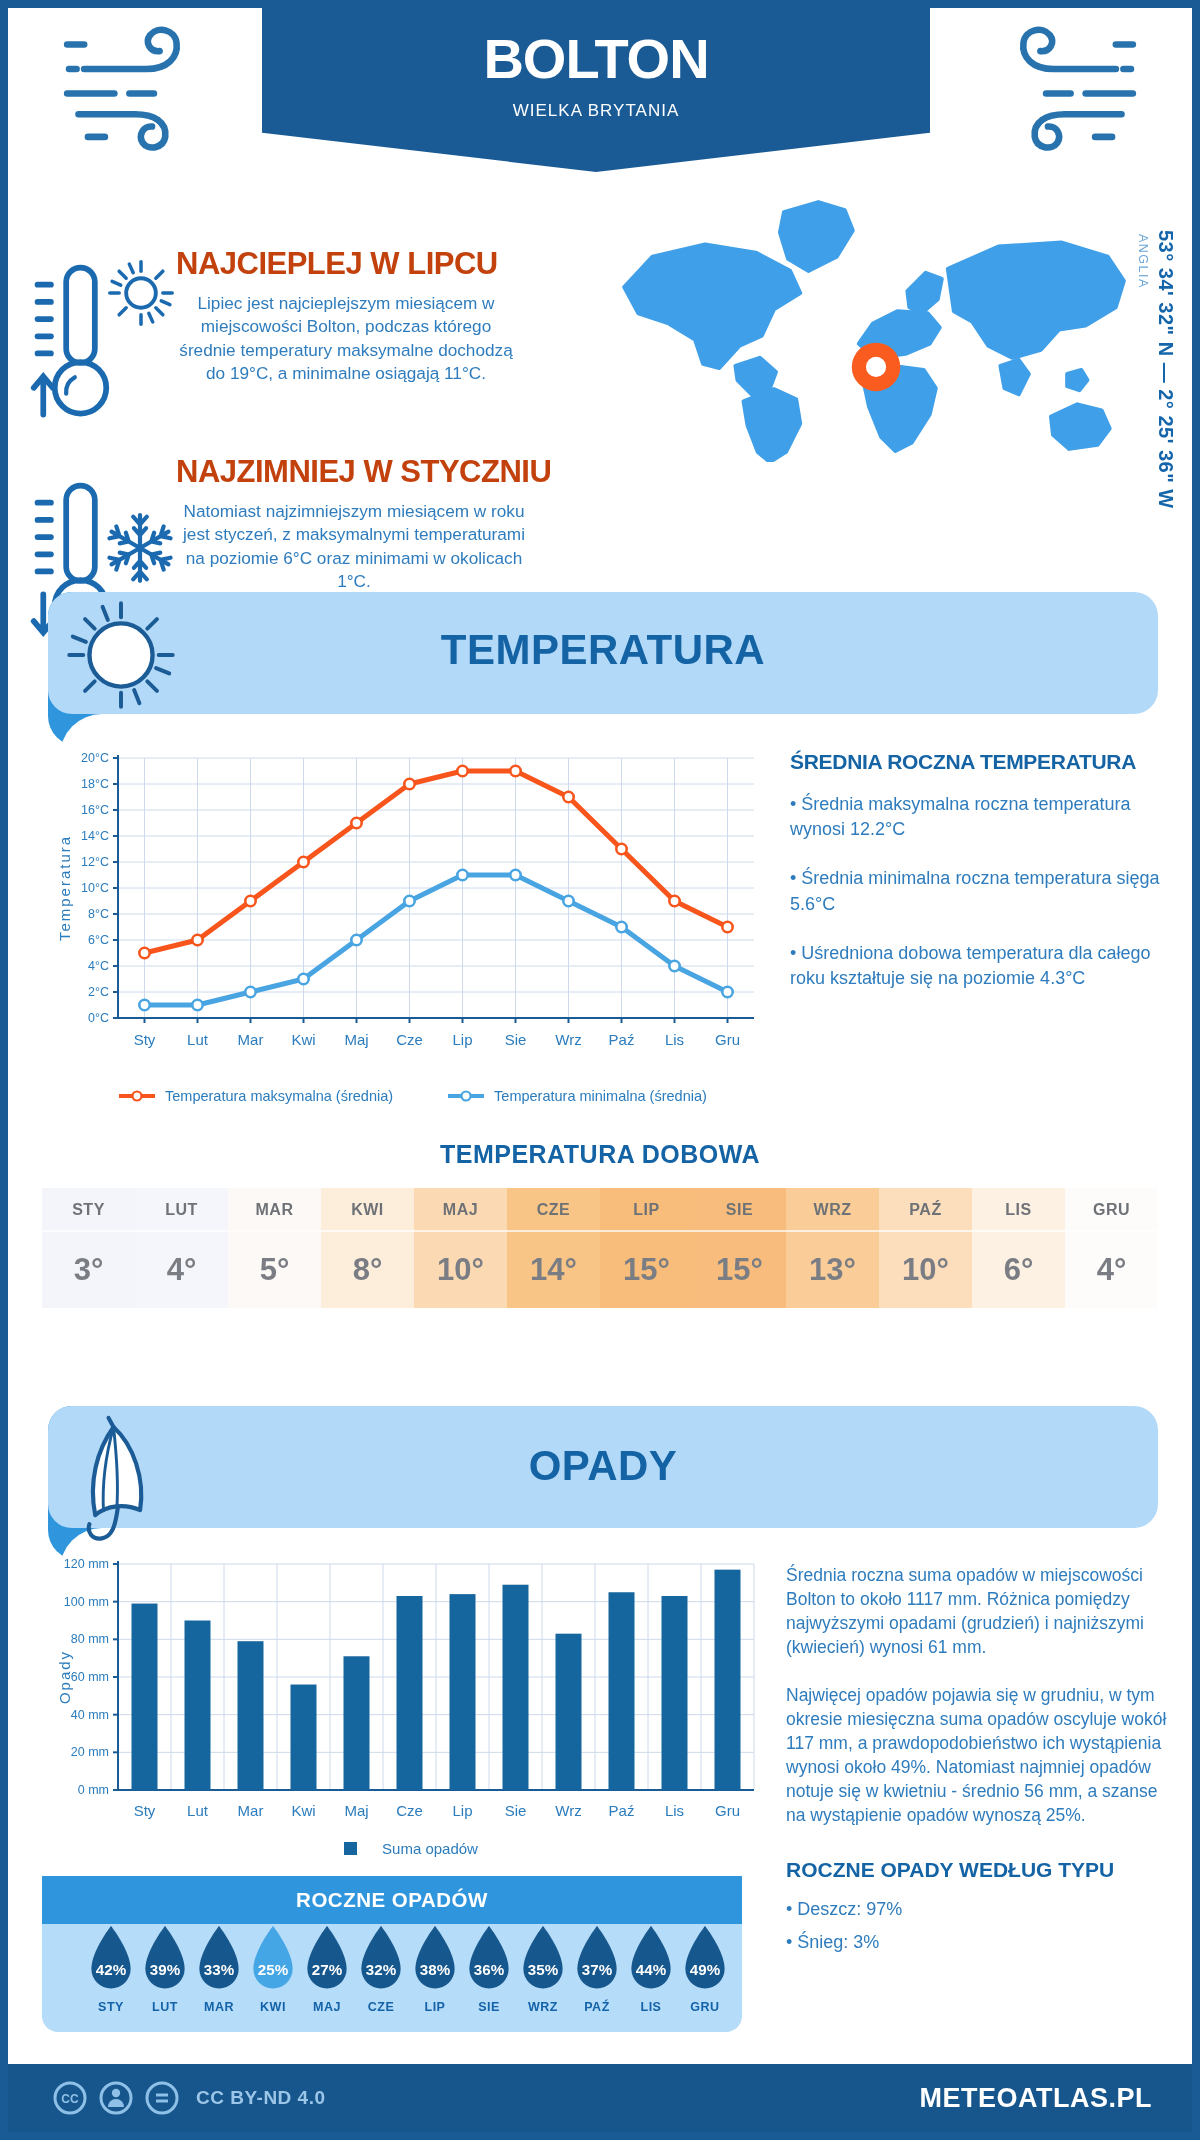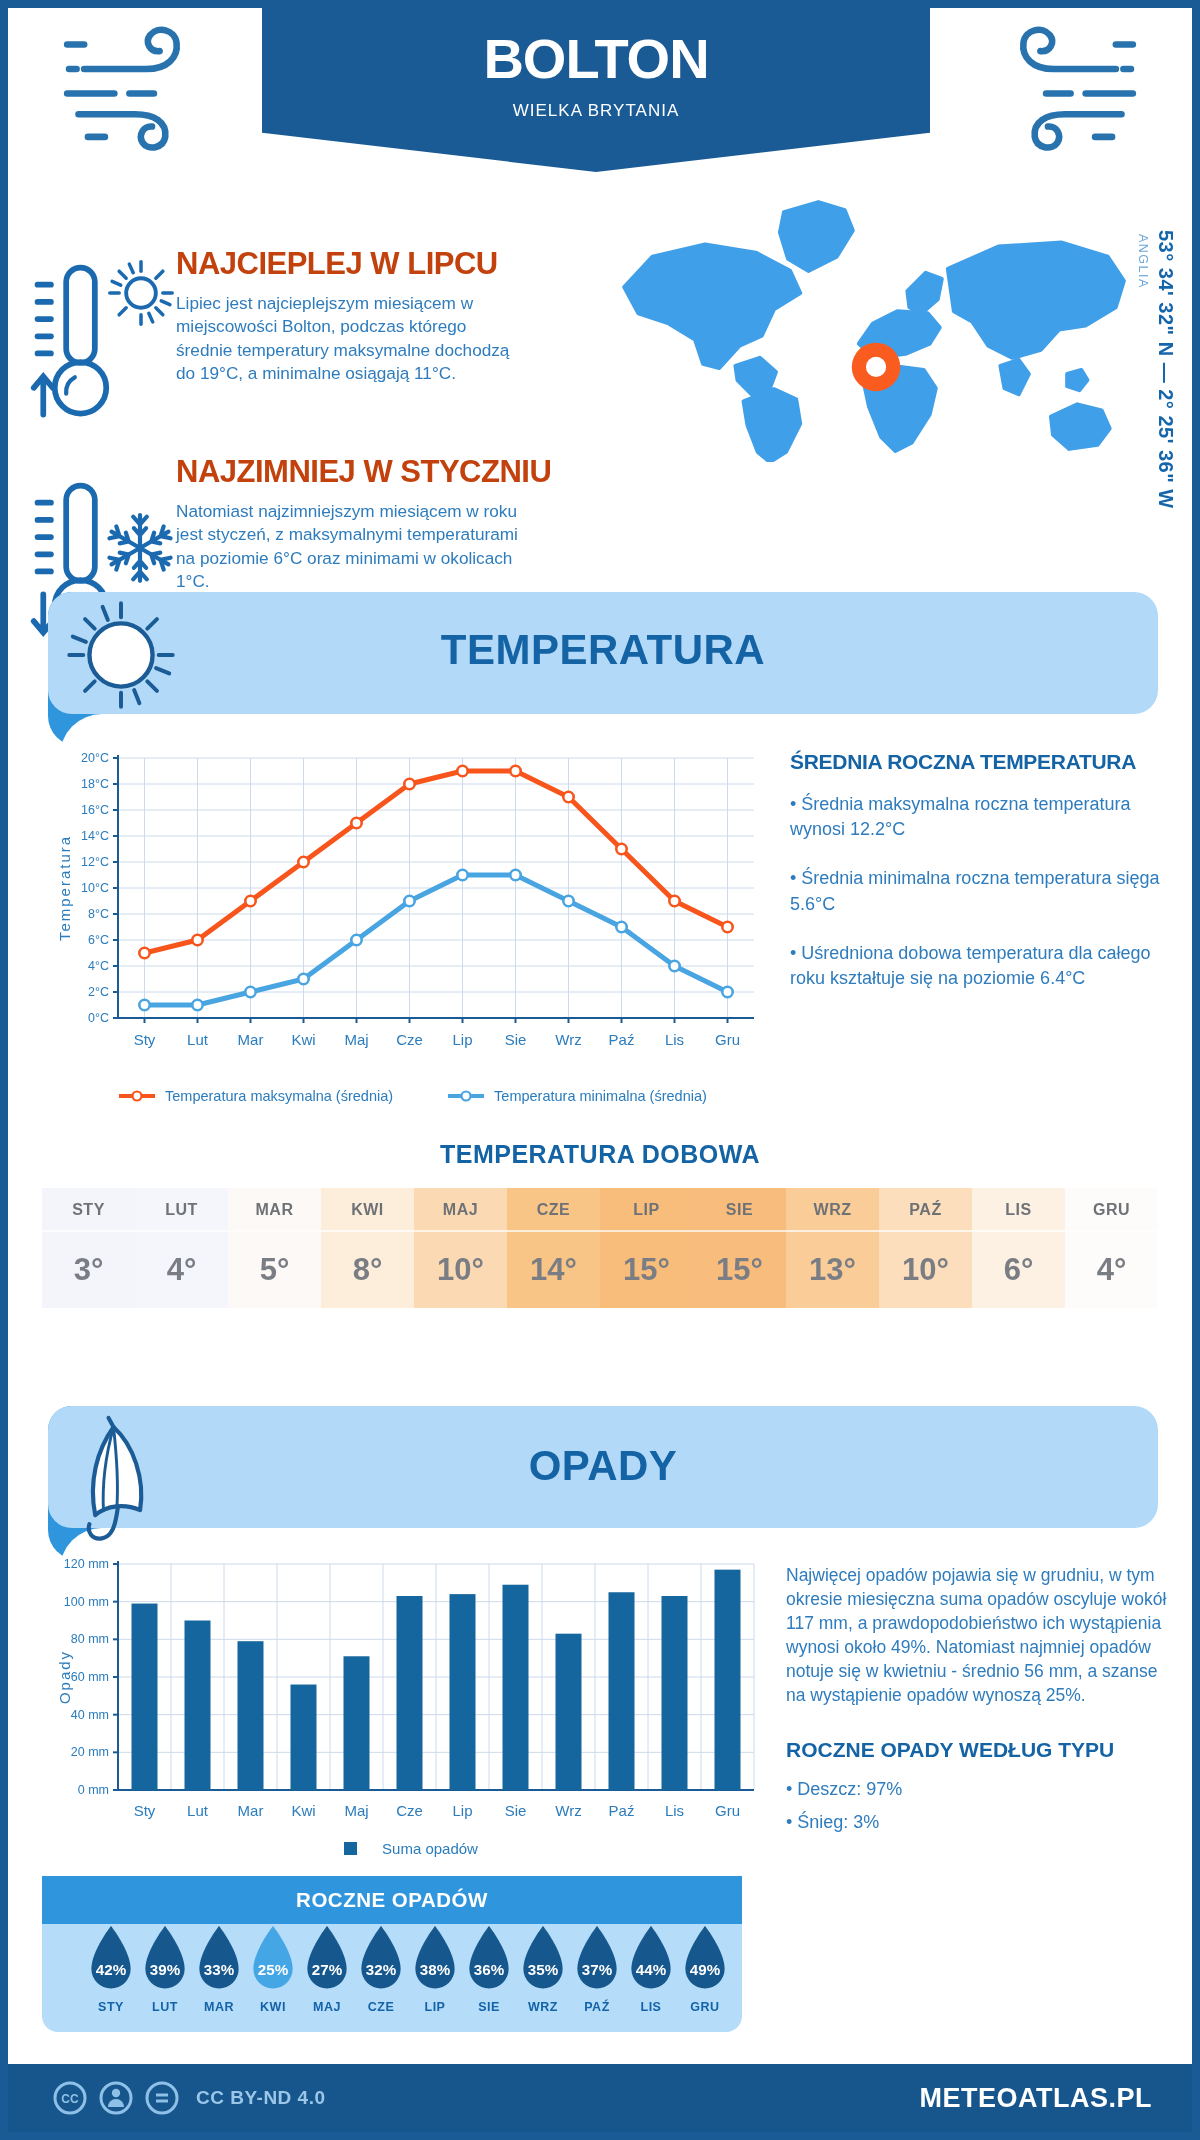--- a/index.html
+++ b/index.html
@@ -12,21 +12,21 @@
   .header-banner{position:absolute;left:254px;top:0;width:668px;height:164px;background:#1a5b96;
         clip-path:polygon(0 0,100% 0,100% 76%,50% 100%,0 76%);text-align:center;color:#fff;}
   .header-title{margin-top:18px;font-size:56px;font-weight:bold;letter-spacing:-1px;}
   .header-sub{margin-top:10px;font-size:17px;letter-spacing:1px;}
   .wind{position:absolute;top:12px;width:168px;height:132px;}
   .wind-left{left:44px;}
   .wind-right{right:44px;transform:scaleX(-1);}
 
   
   .intro-heading{position:absolute;font-size:31px;font-weight:bold;color:#c2410c;letter-spacing:-0.5px;}
-  .intro-text{position:absolute;font-size:17.2px;line-height:1.36;color:#2e7cbd;}
+  .intro-text{position:absolute;font-size:17.2px;line-height:1.36;color:#2e7cbd;text-align:center;}
   .h-warm{left:168px;top:238px;}   .t-warm{left:168px;top:284px;width:340px;}
   .h-cold{left:168px;top:446px;}   .t-cold{left:168px;top:492px;width:356px;}
   .thermo{position:absolute;width:105px;height:168px;}
   .thermo-warm{left:20px;top:250px;}  .thermo-cold{left:20px;top:468px;}
   .sun-small{position:absolute;left:94px;top:246px;width:78px;height:78px;}
   .snowflake{position:absolute;left:90px;top:498px;width:84px;height:84px;}
 
   
   .worldmap{position:absolute;left:606px;top:186px;width:516px;height:268px;}
   .coord-text{position:absolute;left:1146px;top:222px;writing-mode:vertical-rl;
@@ -332,21 +332,21 @@
      <circle cx="19" cy="6" r="4.5" fill="#fff" stroke="#49a4e2" stroke-width="2.2"></circle>
         </svg>
      <span>Temperatura minimalna (średnia)</span>
       </span>
     </div>
 
   <div class="col-right col-temp">
     <p class="col-heading">ŚREDNIA ROCZNA TEMPERATURA</p>
     <p class="col-bullet">• Średnia maksymalna roczna temperatura wynosi 12.2°C</p>
     <p class="col-bullet">• Średnia minimalna roczna temperatura sięga 5.6°C</p>
-    <p class="col-bullet">• Uśredniona dobowa temperatura dla całego roku kształtuje się na poziomie 6.4°C</p>
+    <p class="col-bullet">• Uśredniona dobowa temperatura dla całego roku kształtuje się na poziomie 4.3°C</p>
   </div>
 
   <div class="daily-title">TEMPERATURA DOBOWA</div>
   <div class="daily-table" id="daily-table">
       <div class="daily-cell" style="background:#f3f5fa">
      <div class="daily-month">STY</div>
      <div class="daily-value">3°</div>
    </div>
       <div class="daily-cell" style="background:#f4f6fb">
      <div class="daily-month">LUT</div>
@@ -467,20 +467,21 @@
         <text x="618.5" y="260" font-size="15" fill="#2b7cbd" text-anchor="middle">Lis</text>
         <text x="671.5" y="260" font-size="15" fill="#2b7cbd" text-anchor="middle">Gru</text>
         <text transform="translate(14,121) rotate(-90)" font-size="15" letter-spacing="2" fill="#2b7cbd" text-anchor="middle">Opady</text>
       </svg></div>
   <div class="bar-legend" id="bar-legend">
       <span class="lg-sq" style="background:#15669f"></span>
    <span>Suma opadów</span>
     </div>
 
   <div class="col-right col-rain">
+    <p class="col-par">Średnia roczna suma opadów w miejscowości Bolton to około 1117 mm. Różnica pomiędzy najwyższymi opadami (grudzień) i najniższymi (kwiecień) wynosi 61 mm.</p>
     <p class="col-par">Najwięcej opadów pojawia się w grudniu, w tym okresie miesięczna suma opadów oscyluje wokół 117 mm, a prawdopodobieństwo ich wystąpienia wynosi około 49%. Natomiast najmniej opadów notuje się w kwietniu - średnio 56 mm, a szanse na wystąpienie opadów wynoszą 25%.</p>
     <p class="col-heading2">ROCZNE OPADY WEDŁUG TYPU</p>
     <p class="col-bullet2">• Deszcz: 97%</p>
     <p class="col-bullet2">• Śnieg: 3%</p>
   </div>
 
   <div class="chance-panel">
     <div class="chance-header">ROCZNE OPADÓW</div>
     <div class="chance-body" id="chance-body">
         <div class="drop-item">

